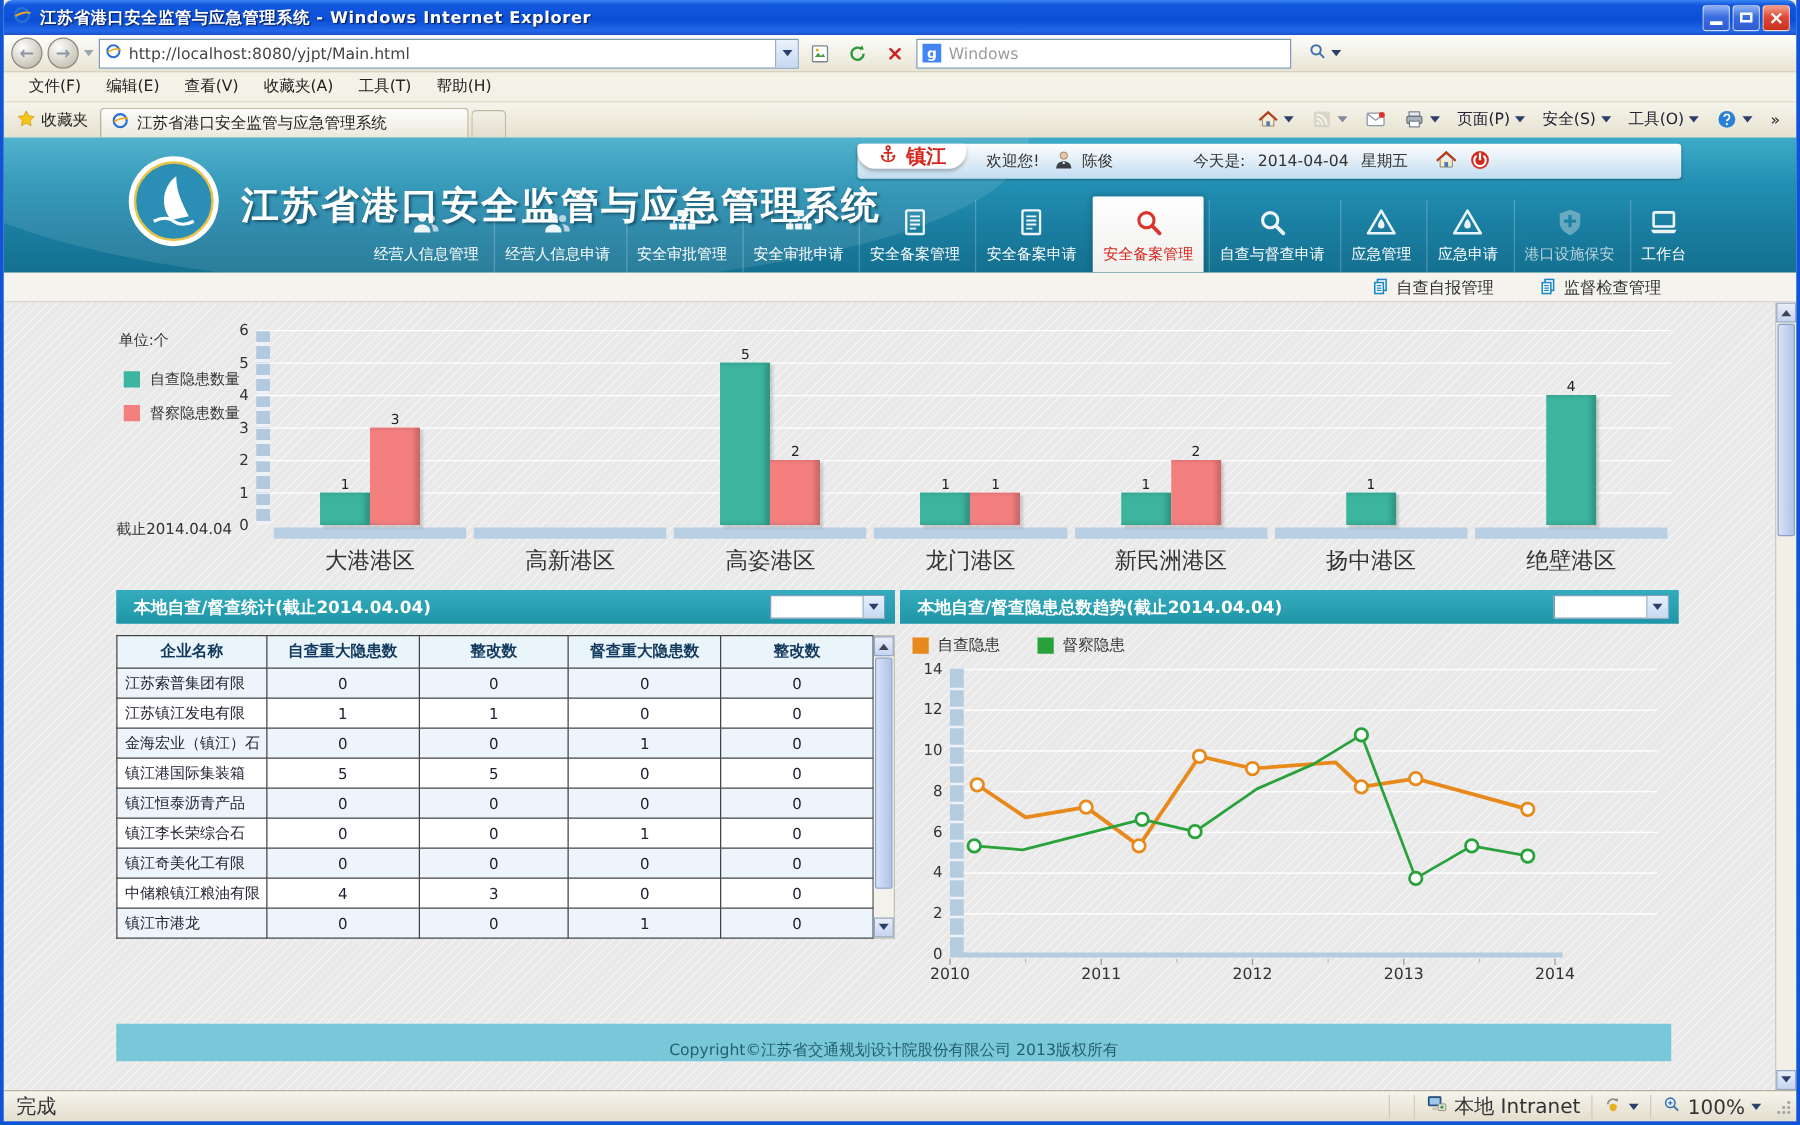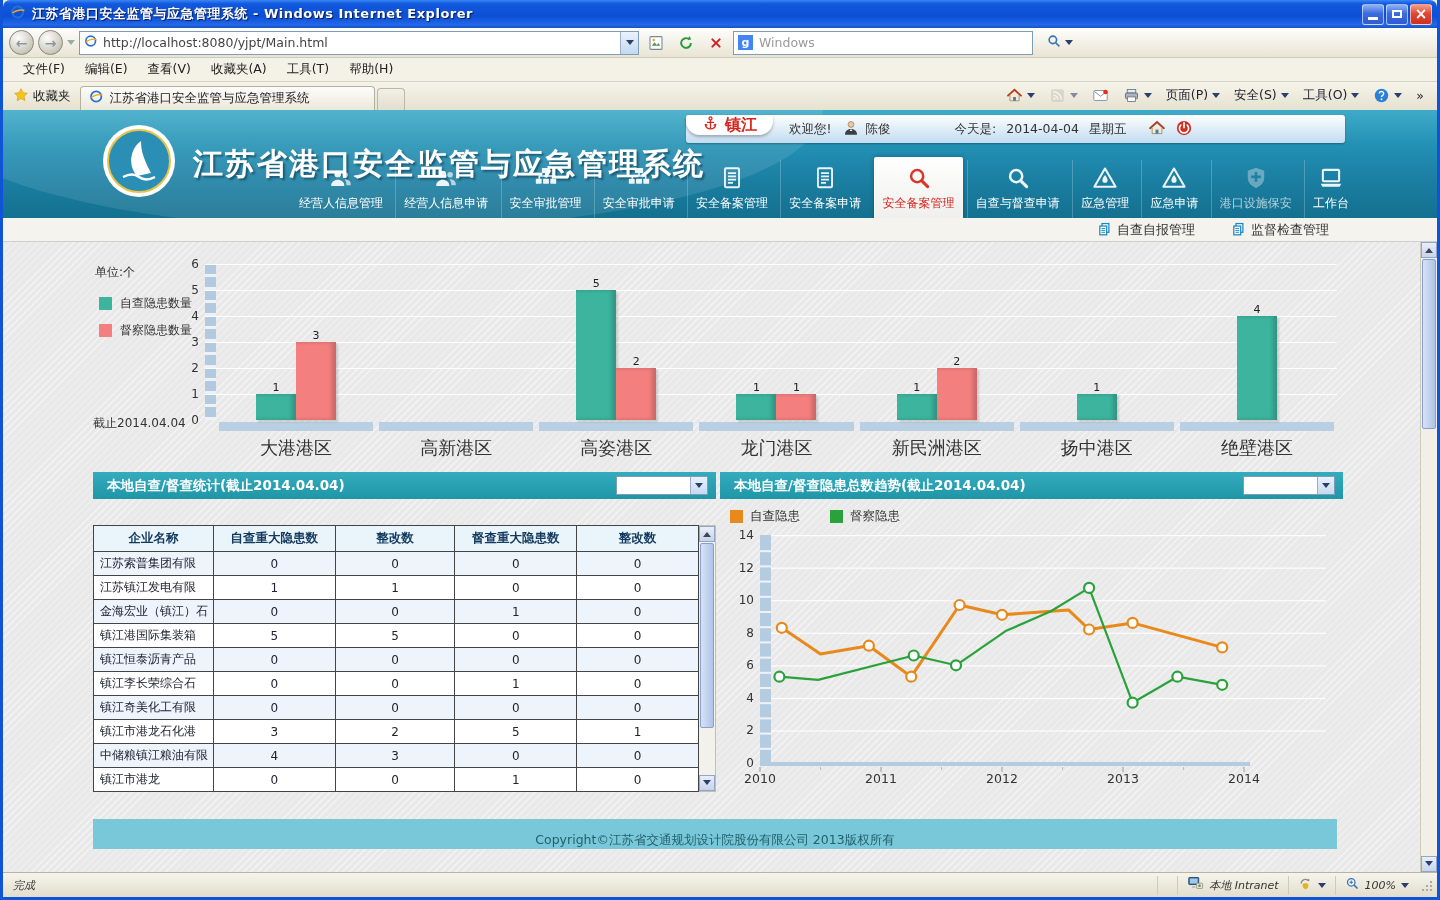--- a/index.html
+++ b/index.html
@@ -109,21 +109,21 @@
   .bar .rect { width:40px; box-shadow:inset -4px 0 4px rgba(0,0,0,.18), 2px 2px 2px rgba(0,0,0,.15); }
   .strips { display:flex; padding-left:11px; margin-top:2px; }
   .strip { flex:1; margin:0 3px; height:9px; background:#b9cfe3; }
   .xlabels { display:flex; padding-left:11px; margin-top:5px; }
   .xlabel { flex:1; text-align:center; font-size:18px; color:#333; }
 
   
   .lowrow { display:flex; gap:4px; margin-top:14px; }
   .lpanel { width:623px; flex:0 0 623px; }
   .rpanel { flex:1; }
-  .tablewrap { display:flex; margin-top:26px; }
+  .tablewrap { display:flex; margin-top:9px; }
   table.stats { border-collapse:collapse; width:606px; background:#fff; }
   .stats th { border:1px solid #444; background:#eaf4fb; height:26px; font-size:12.5px; font-weight:bold; color:#123a5e; }
   .stats td { border:1px solid #444; height:24px; font-size:12px; color:#223; text-align:center; }
   .stats td:first-child { text-align:left; padding-left:6px; }
   .stats tr:nth-child(odd) td { background:#edf4fc; }
   .vscroll { width:17px; background:#f2f1ea; border:1px solid #c4c0b0; border-left:none; display:flex; flex-direction:column; }
   .sbtn { height:16px; background:linear-gradient(#e9eef8,#c6d4ee); border:1px solid #93a6c8; display:flex; align-items:center; justify-content:center; }
   .sthumb { height:185px; margin:1px; background:linear-gradient(90deg,#d8e2f5,#aec3e8); border:1px solid #8aa0cc; border-radius:2px; }
   .strack { flex:1; }
   .vscroll .sbtn.bottom { margin-top:auto; }
@@ -133,21 +133,21 @@
   .trendlegend { display:flex; gap:30px; align-items:center; font-size:12.5px; color:#333; margin:2px 0 2px 4px; }
 
   
   .sitefooter { margin-top:24px; height:30px; background:#79c8da; display:flex; align-items:flex-end; justify-content:center;
     color:#23606d; font-size:12.5px; }
   .pagescroll { position:absolute; right:0; top:0; bottom:0; width:17px; background:#f1efe6; border-left:1px solid #cfcbbb; display:flex; flex-direction:column; }
   .pagescroll .sthumb { height:170px; }
 
   
   .statusbar { height:25px; flex:0 0 25px; background:linear-gradient(#f6f4ec,#e2decd); border-top:1px solid #b8b4a4; display:flex; align-items:center;
-    padding:0 4px; font-size:11px; color:#333;font-style:italic; }
+    padding:0 4px; font-size:16px; color:#333; }
   .stcell { display:flex; align-items:center; gap:5px; padding:0 9px; height:19px; border-left:1px solid #cfcabc; }
   .stleft { flex:1; display:flex; align-items:center; gap:6px; padding-left:6px; }
   .grip { width:13px; height:13px; margin-left:2px;
     background:radial-gradient(circle at 3px 11px,#aaa 1px,transparent 1.6px),radial-gradient(circle at 7px 7px,#aaa 1px,transparent 1.6px),
     radial-gradient(circle at 11px 3px,#aaa 1px,transparent 1.6px),radial-gradient(circle at 7px 11px,#aaa 1px,transparent 1.6px),
     radial-gradient(circle at 11px 7px,#aaa 1px,transparent 1.6px),radial-gradient(circle at 11px 11px,#aaa 1px,transparent 1.6px); }
 </style>
 </head>
 <body>
 
@@ -630,27 +630,20 @@
                   <td style="width: 120px;">0</td>
                   <td style="width: 122px;">1</td>
                   <td style="width: 122px;">0</td>
                 </tr>
                 <tr>
                   <td style="width: 120px;">镇江奇美化工有限</td>
                   <td style="width: 122px;">0</td>
                   <td style="width: 120px;">0</td>
                   <td style="width: 122px;">0</td>
                   <td style="width: 122px;">0</td>
-                </tr>
-                <tr>
-                  <td style="width: 120px;">镇江市港龙石化港</td>
-                  <td style="width: 122px;">3</td>
-                  <td style="width: 120px;">2</td>
-                  <td style="width: 122px;">5</td>
-                  <td style="width: 122px;">1</td>
                 </tr>
                 <tr>
                   <td style="width: 120px;">中储粮镇江粮油有限</td>
                   <td style="width: 122px;">4</td>
                   <td style="width: 120px;">3</td>
                   <td style="width: 122px;">0</td>
                   <td style="width: 122px;">0</td>
                 </tr>
                 <tr>
                   <td style="width: 120px;">镇江市港龙</td>

